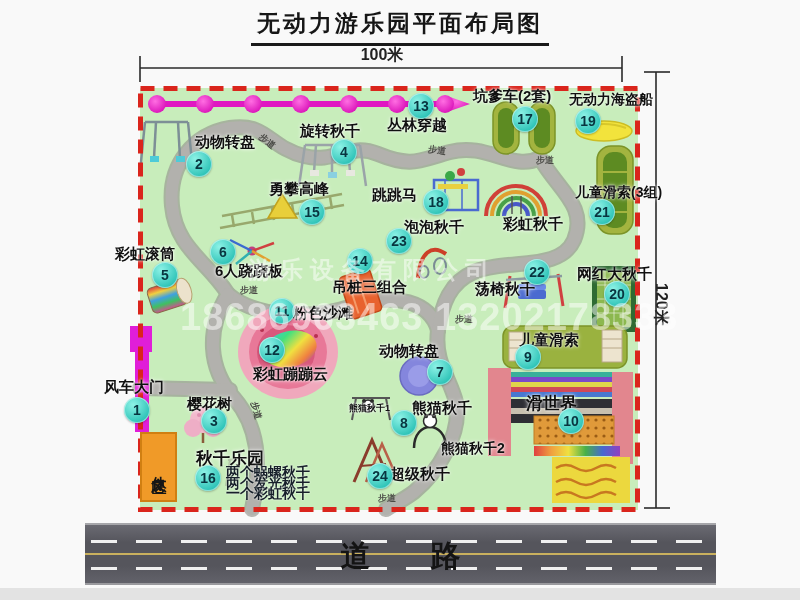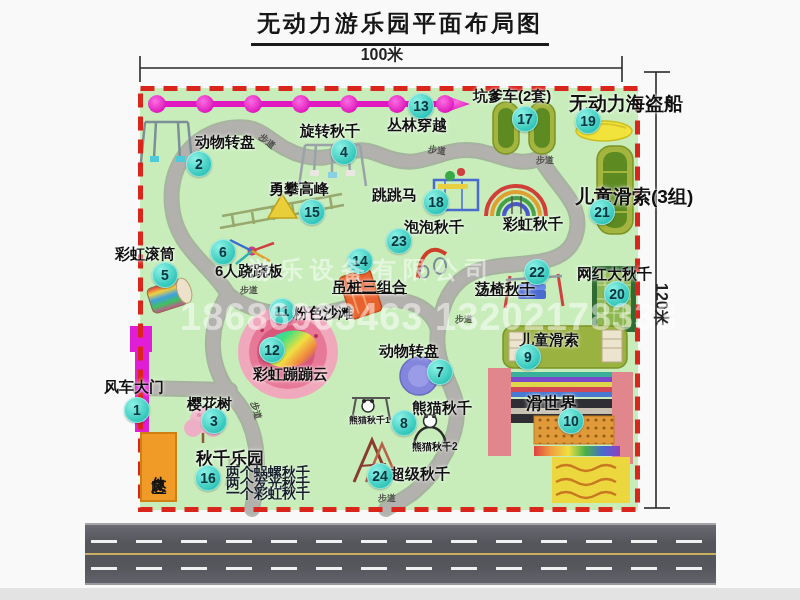--- a/index.html
+++ b/index.html
@@ -9,22 +9,22 @@
   .titlewrap{position:absolute;left:0;top:8px;width:800px;text-align:center;}
   .title{display:inline-block;font-size:23px;font-weight:800;letter-spacing:3px;color:#161616;
          border-bottom:3px solid #1a1a1a;padding:0 6px 4px 6px;}
   
   .dimw{position:absolute;left:340px;top:45px;width:84px;text-align:center;font-size:16px;font-weight:700;color:#222;}
   .dimh{position:absolute;left:671px;top:283px;font-size:16px;font-weight:700;color:#222;
         transform:rotate(90deg);transform-origin:left top;white-space:nowrap;}
   
   .lb{position:absolute;white-space:nowrap;font-weight:700;font-size:15px;color:#101010;
       text-shadow:0 0 2px #fff,0 0 4px rgba(255,255,255,.85);z-index:30;text-align:right;}
-  .s14{font-size:19px;} .s15{font-size:15px;text-decoration:underline;} .s17{font-size:17px;}
-  .s9{font-size:9px;font-weight:700;margin-top:12px;} .s10{font-size:10px;font-weight:700;}
+  .s14{font-size:14px;} .s15{font-size:15px;} .s17{font-size:17px;}
+  .s9{font-size:9px;font-weight:700;} .s10{font-size:14px;font-weight:700;margin-left:29px;}
   
   .mk{position:absolute;width:26px;height:26px;border-radius:50%;z-index:32;
       background:radial-gradient(circle at 35% 30%, #8df2e6, #2fc4b8 72%);
       box-shadow:0 1px 2px rgba(0,0,0,.25), inset 0 0 0 1px rgba(255,255,255,.45);
       transform:translate(-50%,-50%);display:flex;align-items:center;justify-content:center;}
   .mk span{font-size:14px;font-weight:800;color:#083540;}
   
   .pd{position:absolute;font-size:9px;font-weight:700;color:#4a4a46;z-index:31;white-space:nowrap;}
   
   .sub16{position:absolute;left:226px;top:467px;z-index:30;font-size:14px;line-height:10.5px;
@@ -463,16 +463,17 @@
       <span>24</span>
     </div>
 
   <div class="wm wm1">游乐设备有限公司</div>
   <div class="wm wm2">18686963463 13202178333</div>
 
   <div class="road">
     <div class="lane t"></div>
     <div class="mid"></div>
     <div class="lane b"></div>
+    <div class="roadlbl">道　　路</div>
   </div>
   <div class="understrip"></div>
 
 </div>
 
 </body></html>

